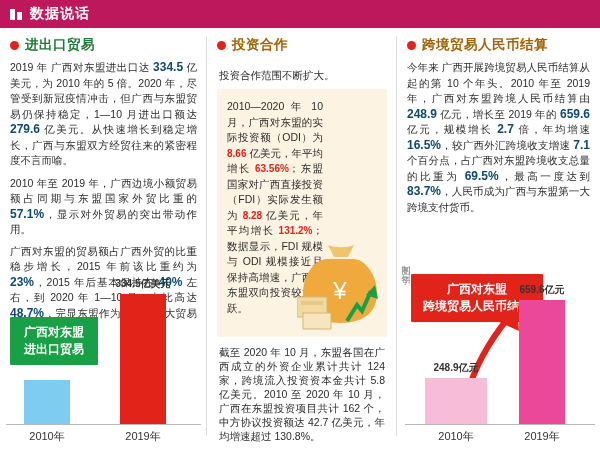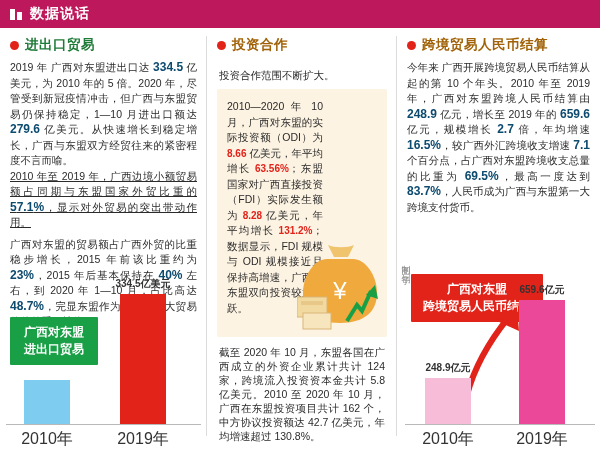--- a/index.html
+++ b/index.html
@@ -76,21 +76,21 @@
     position:absolute;left:6px;bottom:24px;width:195px;height:1px;background:#b9b9b9;
   }
   .bar{position:absolute;bottom:25px;}
   .bar-cap{
     position:absolute;left:50%;transform:translateX(-50%);
     white-space:nowrap;font-size:10px;color:#333;bottom:100%;margin-bottom:3px;
     font-weight:bold;
   }
   .bar-name{
     position:absolute;left:50%;transform:translateX(-50%);
-    white-space:nowrap;font-size:16px;color:#333;top:100%;margin-top:5px;
+    white-space:nowrap;font-size:11px;color:#333;top:100%;margin-top:5px;
   }
   .c1-b1{left:24px;width:46px;height:44px;background:#7ecdf0;}
   .c1-b2{left:120px;width:46px;height:130px;background:#e2231a;}
 
   
   .c2-lead{
     font-size:10.5px;line-height:15px;color:#2b2b2b;margin:0 12px 6px 12px;
   }
   .card{
     position:relative;margin:0 10px;background:#fdf3e3;border-radius:2px;
@@ -113,21 +113,21 @@
 
   
   .c3-label{
     position:absolute;left:14px;top:246px;width:132px;
     background:#e2231a;color:#ffffff;font-size:12px;font-weight:bold;
     line-height:17px;padding:7px 6px;text-align:center;border-radius:1px;
     box-sizing:border-box;
   }
   .c3-chart{position:absolute;left:0;bottom:0;width:203px;height:190px;}
   .c3-axis{position:absolute;left:8px;bottom:24px;width:190px;height:1px;background:#b9b9b9;}
-  .c3-b1{left:28px;width:46px;height:46px;background:#f6bcd8;}
+  .c3-b1{left:28px;width:62px;height:46px;background:#f6bcd8;}
   .c3-b2{left:122px;width:46px;height:124px;background:#ec4899;}
   .arrow{position:absolute;left:64px;bottom:50px;width:62px;height:96px;}
 </style>
 </head>
 <body>
 
 <div class="page">
 
   <div class="header">
     <span class="header-icon">
@@ -139,21 +139,21 @@
 
   <div class="divider div1"></div>
   <div class="divider div2"></div>
 
   <div class="col col1">
     <div class="sec-head">
       <span class="bullet"></span>
       <span class="sec-title green">进出口贸易</span>
     </div>
     <p class="ptext">2019 年 广西对东盟进出口达 <span class="big">334.5</span> 亿美元，为 2010 年的 5 倍。2020 年，尽管受到新冠疫情冲击，但广西与东盟贸易仍保持稳定，1—10 月进出口额达 <span class="big">279.6</span> 亿美元。从快速增长到稳定增长，广西与东盟双方经贸往来的紧密程度不言而喻。</p>
-    <p class="ptext" style="margin-top:0;text-decoration:underline;">2010 年至 2019 年，广西边境小额贸易额占同期与东盟国家外贸比重的 <span class="big">5<span class="big">7.1</span>%</span>，显示对外贸易的突出带动作用。</p>
+    <p class="ptext" style="margin-top:7px;">2010 年至 2019 年，广西边境小额贸易额占同期与东盟国家外贸比重的 <span class="big">5<span class="big">7.1</span>%</span>，显示对外贸易的突出带动作用。</p>
     <p class="ptext" style="margin-top:6px;">广西对东盟的贸易额占广西外贸的比重稳步增长，2015 年前该比重约为 <span class="big">23%</span>，2015 年后基本保持在 <span class="big">40%</span> 左右，到 2020 年 1—10 月，占比高达 <span class="big">48.7%</span>，完显东盟作为广西第一大贸易伙伴的重要地位。</p>
 
     <div class="c1-chart">
       <div class="c1-label">广西对东盟<br>进出口贸易</div>
       <div class="c1-axis"></div>
       <div class="bar c1-b1">
         <span class="bar-name">2010年</span>
       </div>
       <div class="bar c1-b2">
         <span class="bar-cap">334.5亿美元</span>

